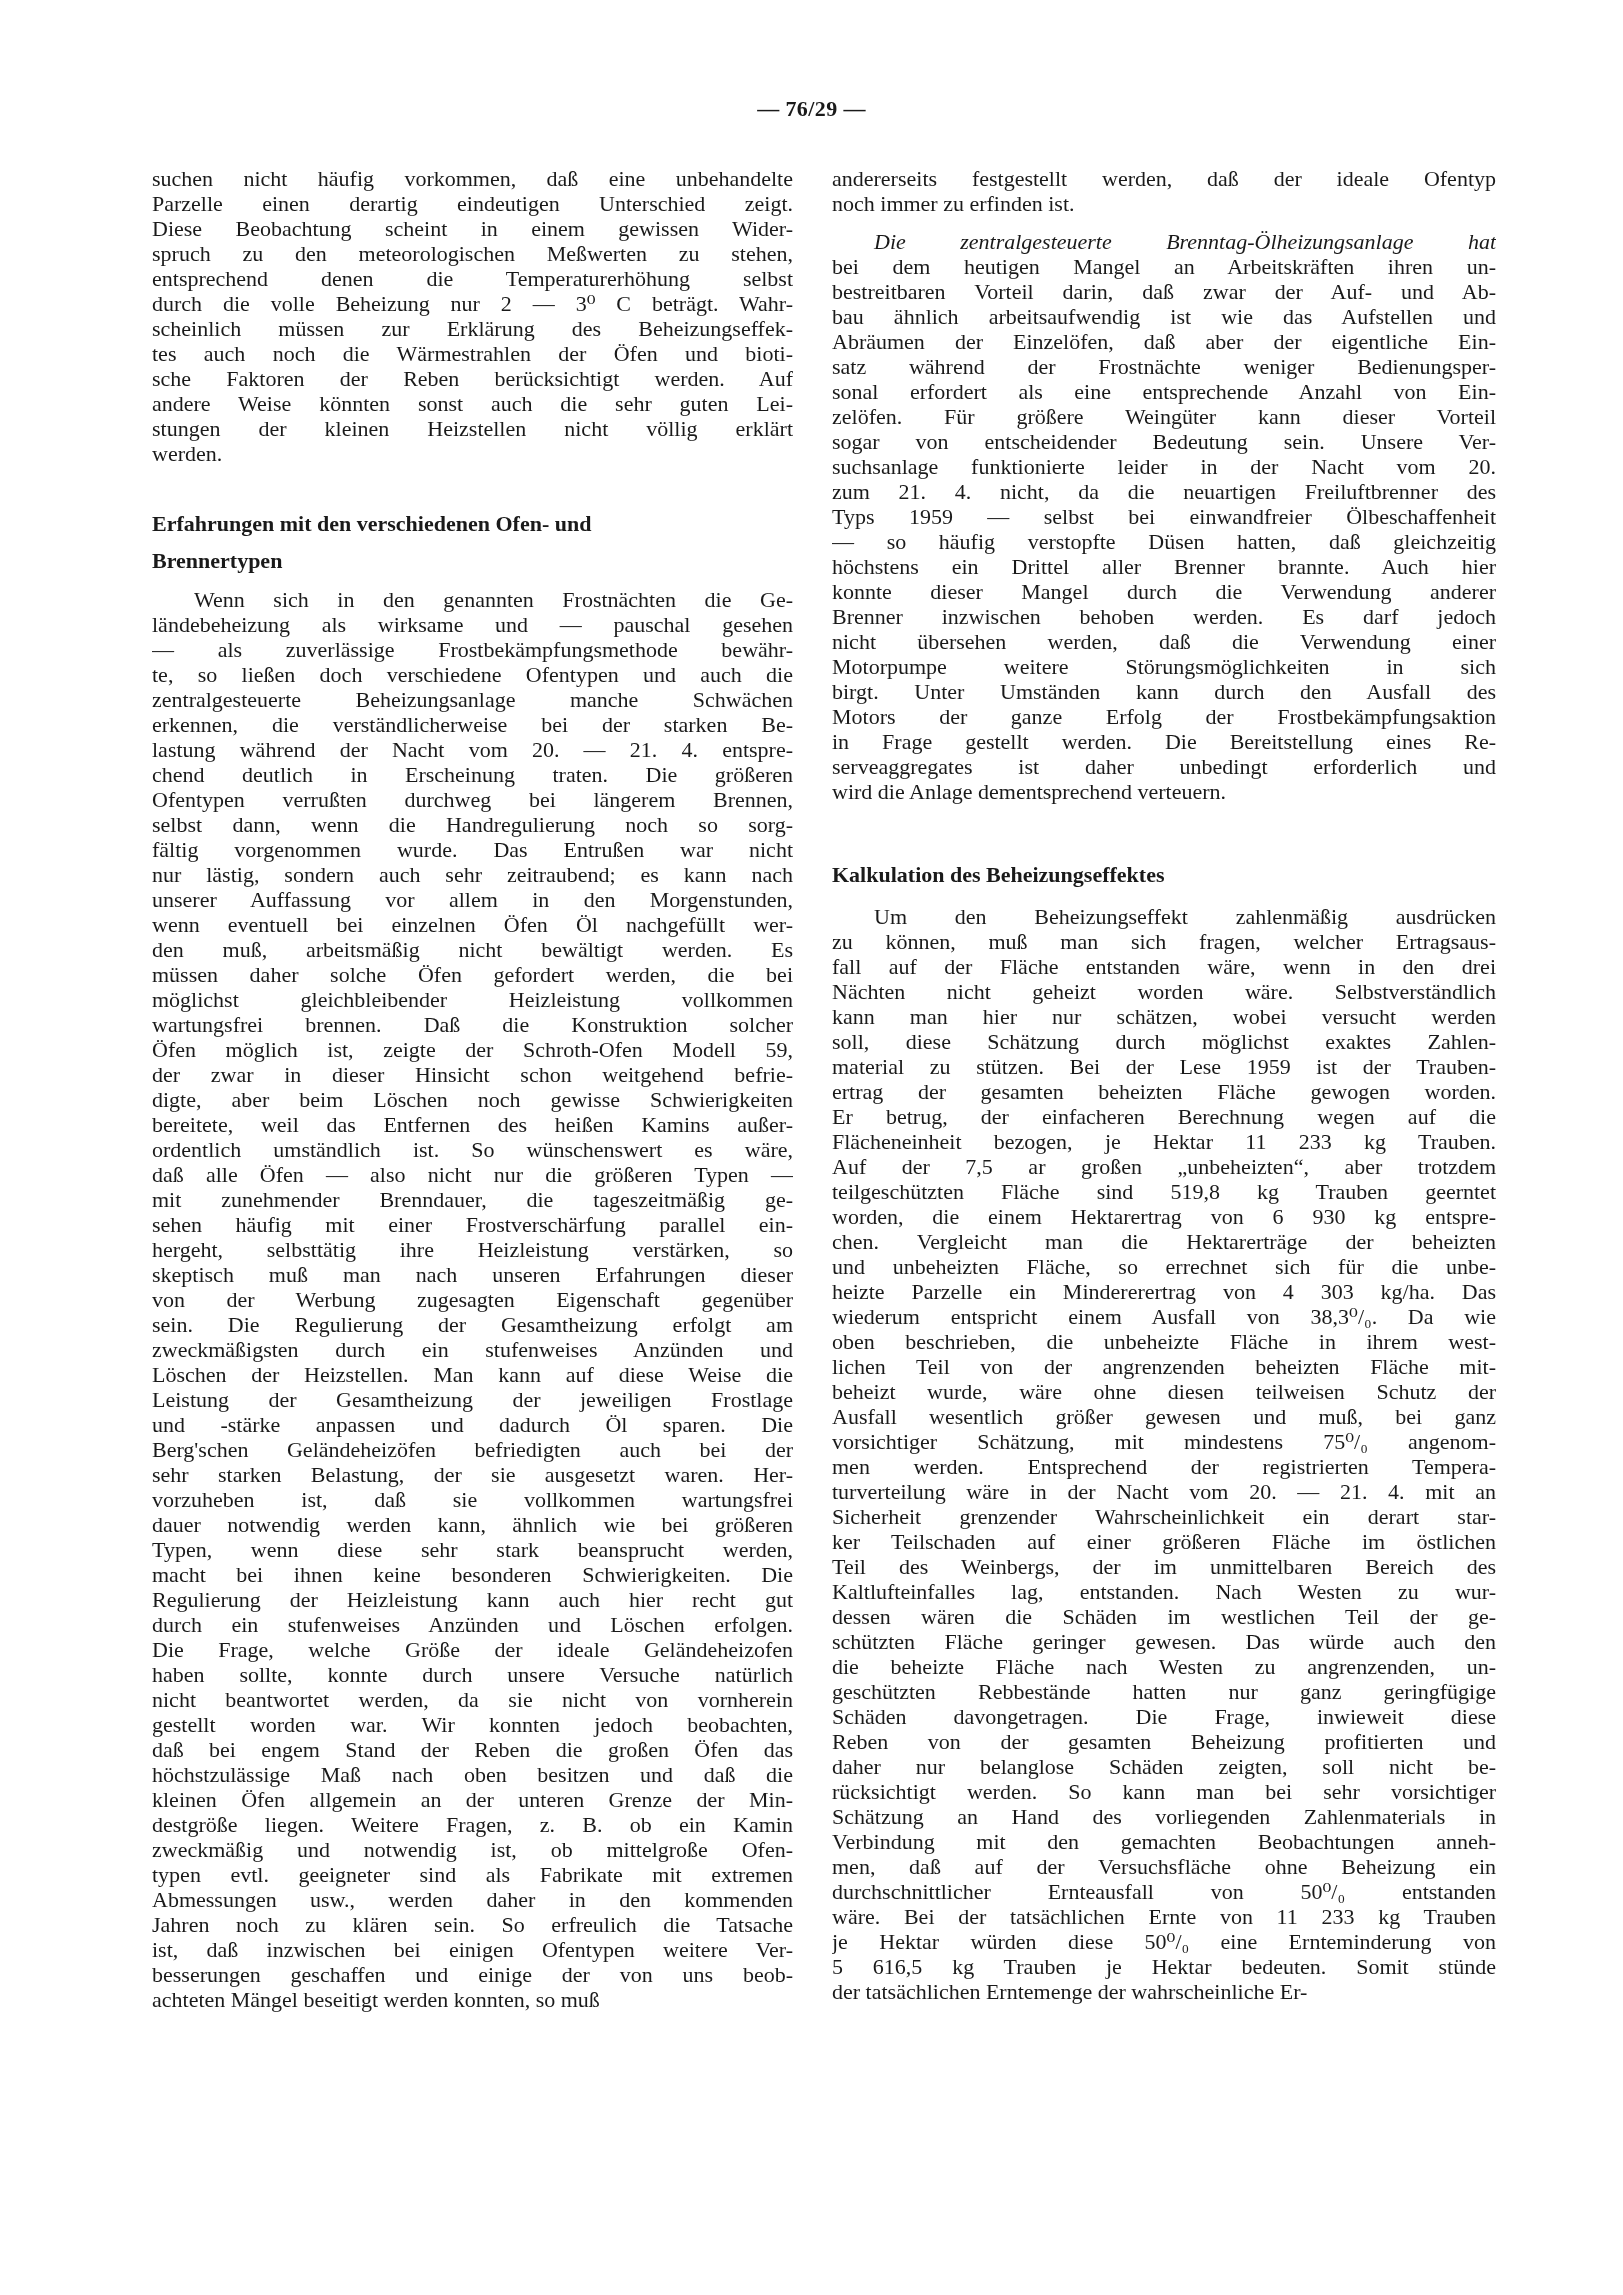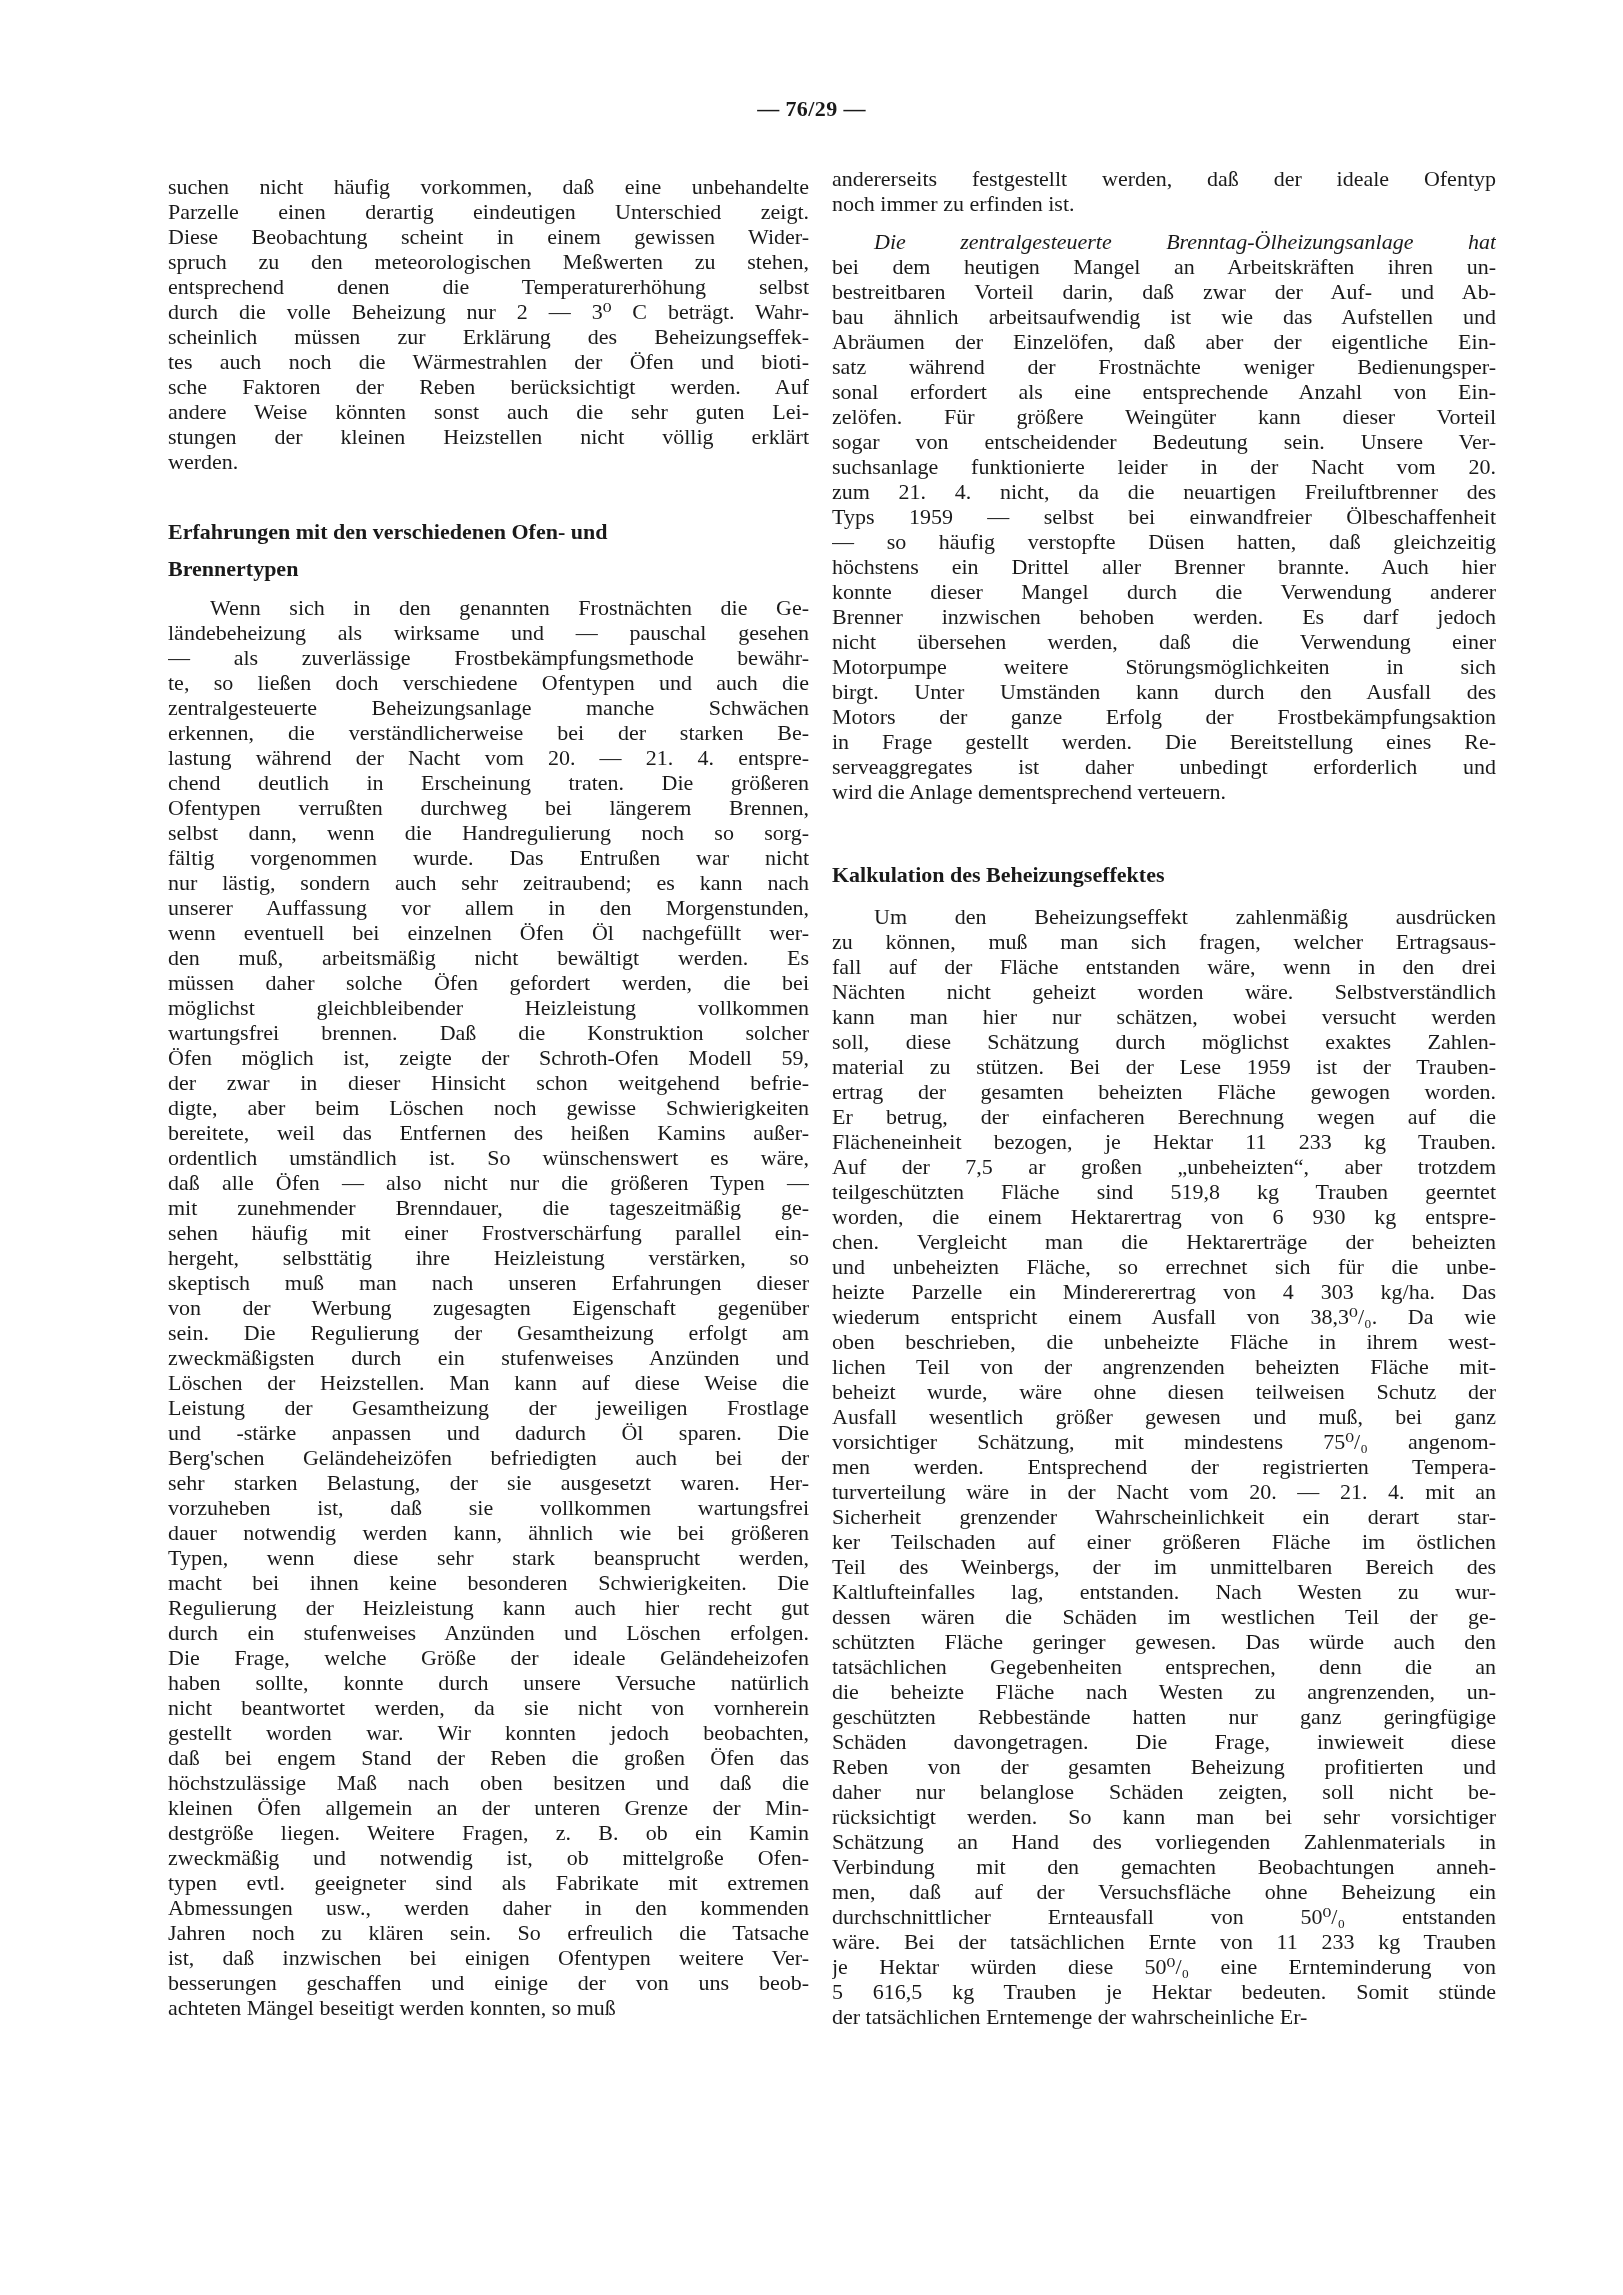--- a/index.html
+++ b/index.html
@@ -11,21 +11,21 @@
   }
   .page-number {
     position: absolute; top: 96px; left: 0; width: 1623px; text-align: center;
     font-size: 22px; font-weight: bold; letter-spacing: 0.4px;
   }
   .column {
     position: absolute; top: 166px;
     font-size: 22px; line-height: 25px;
     text-align: justify; hyphens: manual;
   }
-  .col-left { left: 168px; width: 641px; margin-top: 8px; }
+  .col-left { left: 152px; width: 641px; }
   .col-right { left: 832px; width: 664px; }
   .para { margin: 0; }
   .para-gap { margin-top: 13px; }
   .heading {
     font-weight: bold; font-size: 22px; line-height: 37px;
     margin: 0; text-align: left;
   }
   .heading-block-left { margin-top: 39px; margin-bottom: 8px; }
   .heading-block-right { margin-top: 52px; margin-bottom: 11.4px; }
   .line { display: block; text-align: justify; text-align-last: justify; white-space: nowrap; overflow: hidden; }
@@ -180,21 +180,20 @@
         <span class="line">Ausfall wesentlich größer gewesen und muß, bei ganz</span>
         <span class="line">vorsichtiger Schätzung, mit mindestens 75⁰/₀ angenom-</span>
         <span class="line">men werden. Entsprechend der registrierten Tempera-</span>
         <span class="line">turverteilung wäre in der Nacht vom 20. — 21. 4. mit an</span>
         <span class="line">Sicherheit grenzender Wahrscheinlichkeit ein derart star-</span>
         <span class="line">ker Teilschaden auf einer größeren Fläche im östlichen</span>
         <span class="line">Teil des Weinbergs, der im unmittelbaren Bereich des</span>
         <span class="line">Kaltlufteinfalles lag, entstanden. Nach Westen zu wur-</span>
         <span class="line">dessen wären die Schäden im westlichen Teil der ge-</span>
         <span class="line">schützten Fläche geringer gewesen. Das würde auch den</span>
-        <span class="line">tatsächlichen Gegebenheiten entsprechen, denn die an</span>
         <span class="line">die beheizte Fläche nach Westen zu angrenzenden, un-</span>
         <span class="line">geschützten Rebbestände hatten nur ganz geringfügige</span>
         <span class="line">Schäden davongetragen. Die Frage, inwieweit diese</span>
         <span class="line">Reben von der gesamten Beheizung profitierten und</span>
         <span class="line">daher nur belanglose Schäden zeigten, soll nicht be-</span>
         <span class="line">rücksichtigt werden. So kann man bei sehr vorsichtiger</span>
         <span class="line">Schätzung an Hand des vorliegenden Zahlenmaterials in</span>
         <span class="line">Verbindung mit den gemachten Beobachtungen anneh-</span>
         <span class="line">men, daß auf der Versuchsfläche ohne Beheizung ein</span>
         <span class="line">durchschnittlicher Ernteausfall von 50⁰/₀ entstanden</span>

